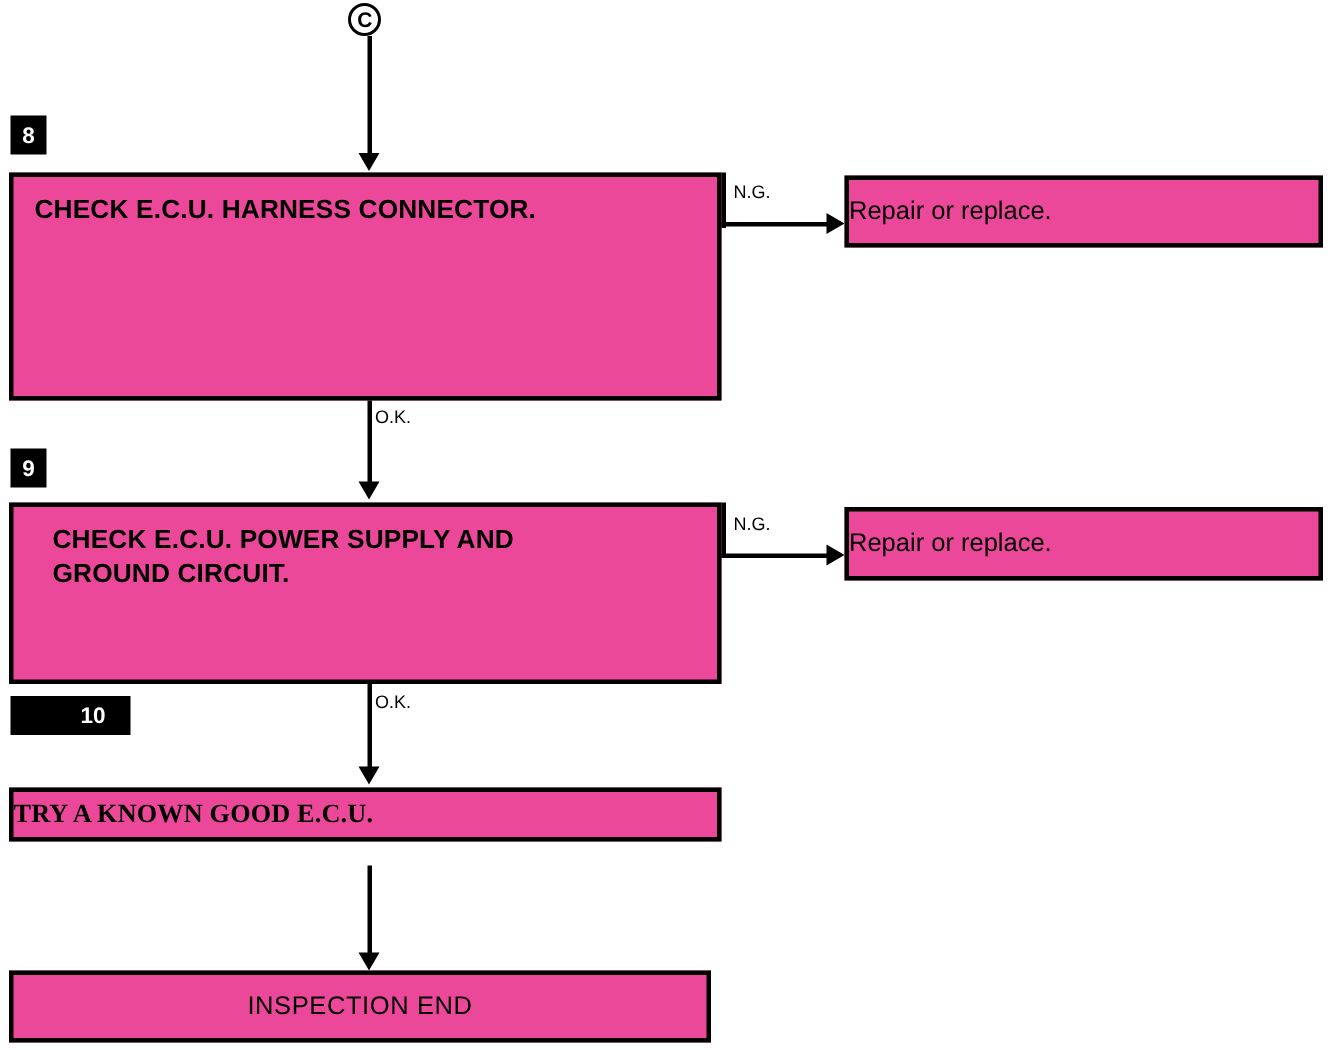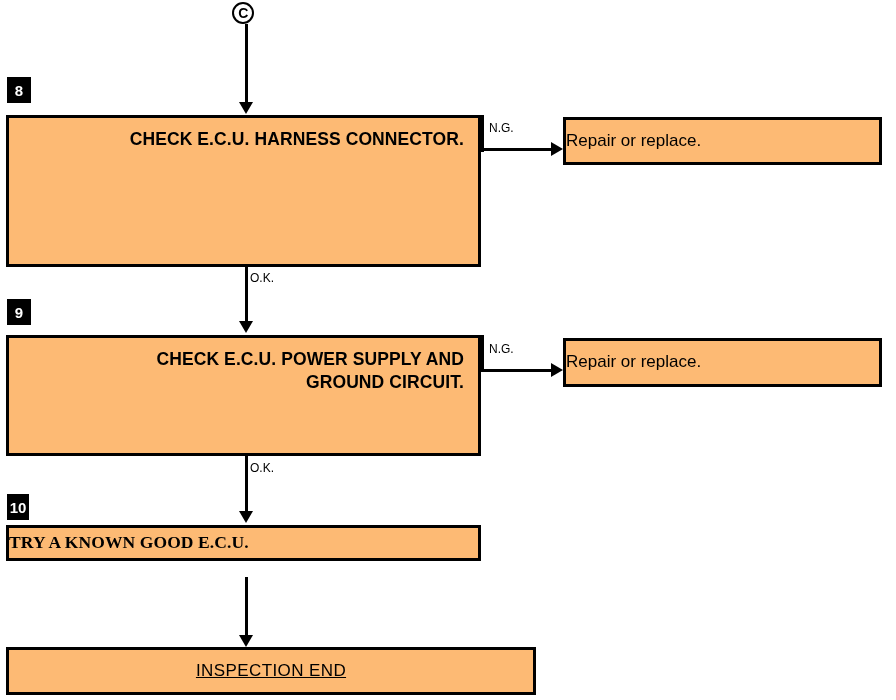--- a/index.html
+++ b/index.html
@@ -52,22 +52,21 @@
     justify-content: center;
     letter-spacing: 0px;
     font-family: "Liberation Sans", sans-serif;
   }
 
   
   .flow-box {
     position: absolute;
     border: 3px solid #000000;
     box-sizing: border-box;
-    background: #fdba74;
-    text-align: right;
+    background: #ec4899;
   }
   .box-inner {
     padding: 10px 14px 0 14px;
   }
   .box-title {
     font-weight: bold;
     font-size: 17.5px;
     line-height: 1.32;
     letter-spacing: 0.1px;
     white-space: pre-line;
@@ -192,28 +191,28 @@
   <div class="edge-label" style="left:489px; top:343px;">N.G.</div>
 
   <div class="flow-box" style="left:563px; top:338px; width:319px; height:49px;">
     <div class="left-mid-text box-plain">Repair or replace.</div>
   </div>
 
   <div class="v-line" style="left:245px; top:456px; height:57px;"></div>
   <div class="arrow-down" style="left:239px; top:511px;"></div>
   <div class="edge-label" style="left:250px; top:462px;">O.K.</div>
 
-  <div class="step-badge" style="left:7px; top:494px; width:22px; height:26px;">
+  <div class="step-badge" style="left:7px; top:464px; width:50px; height:26px;padding-left:30px;">
     <span>10</span>
   </div>
 
   <div class="flow-box" style="left:6px; top:525px; width:475px; height:36px;font-family:Liberation Serif, serif;">
     <div class="left-mid-text box-title">TRY A KNOWN GOOD E.C.U.</div>
   </div>
 
   <div class="v-line" style="left:245px; top:577px; height:60px;"></div>
   <div class="arrow-down" style="left:239px; top:635px;"></div>
 
-  <div class="flow-box" style="left:6px; top:647px; width:530px; height:48px;text-decoration:underline;">
+  <div class="flow-box" style="left:6px; top:647px; width:468px; height:48px;">
     <div class="center-text">INSPECTION END</div>
   </div>
 
 </div>
 
 </body></html>

